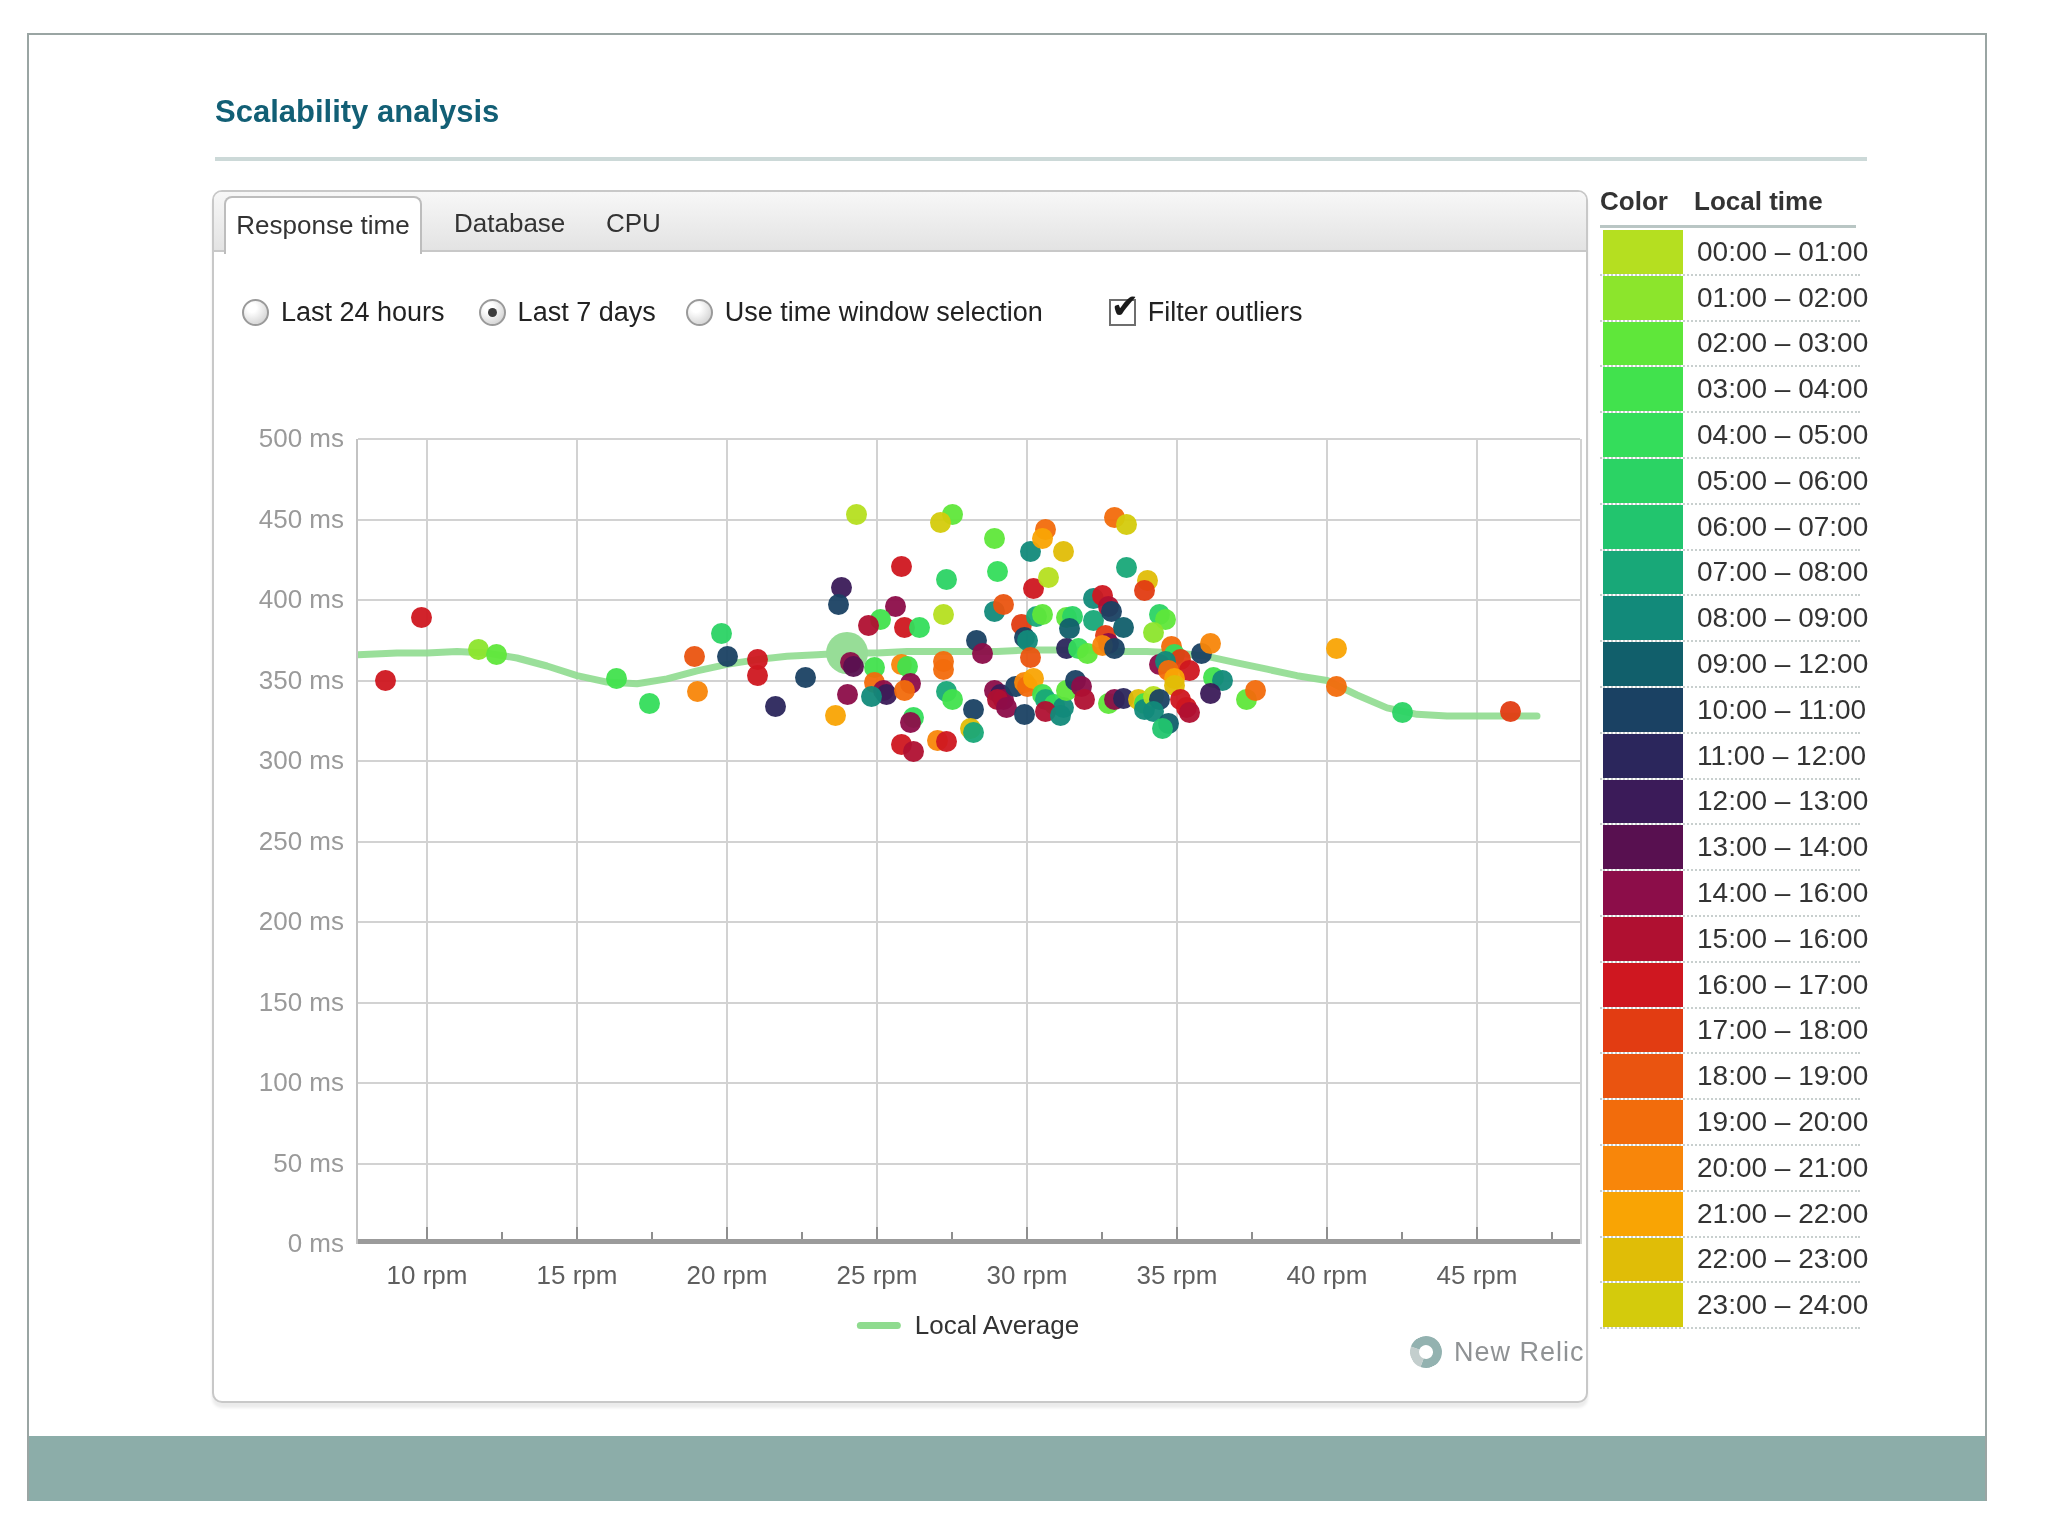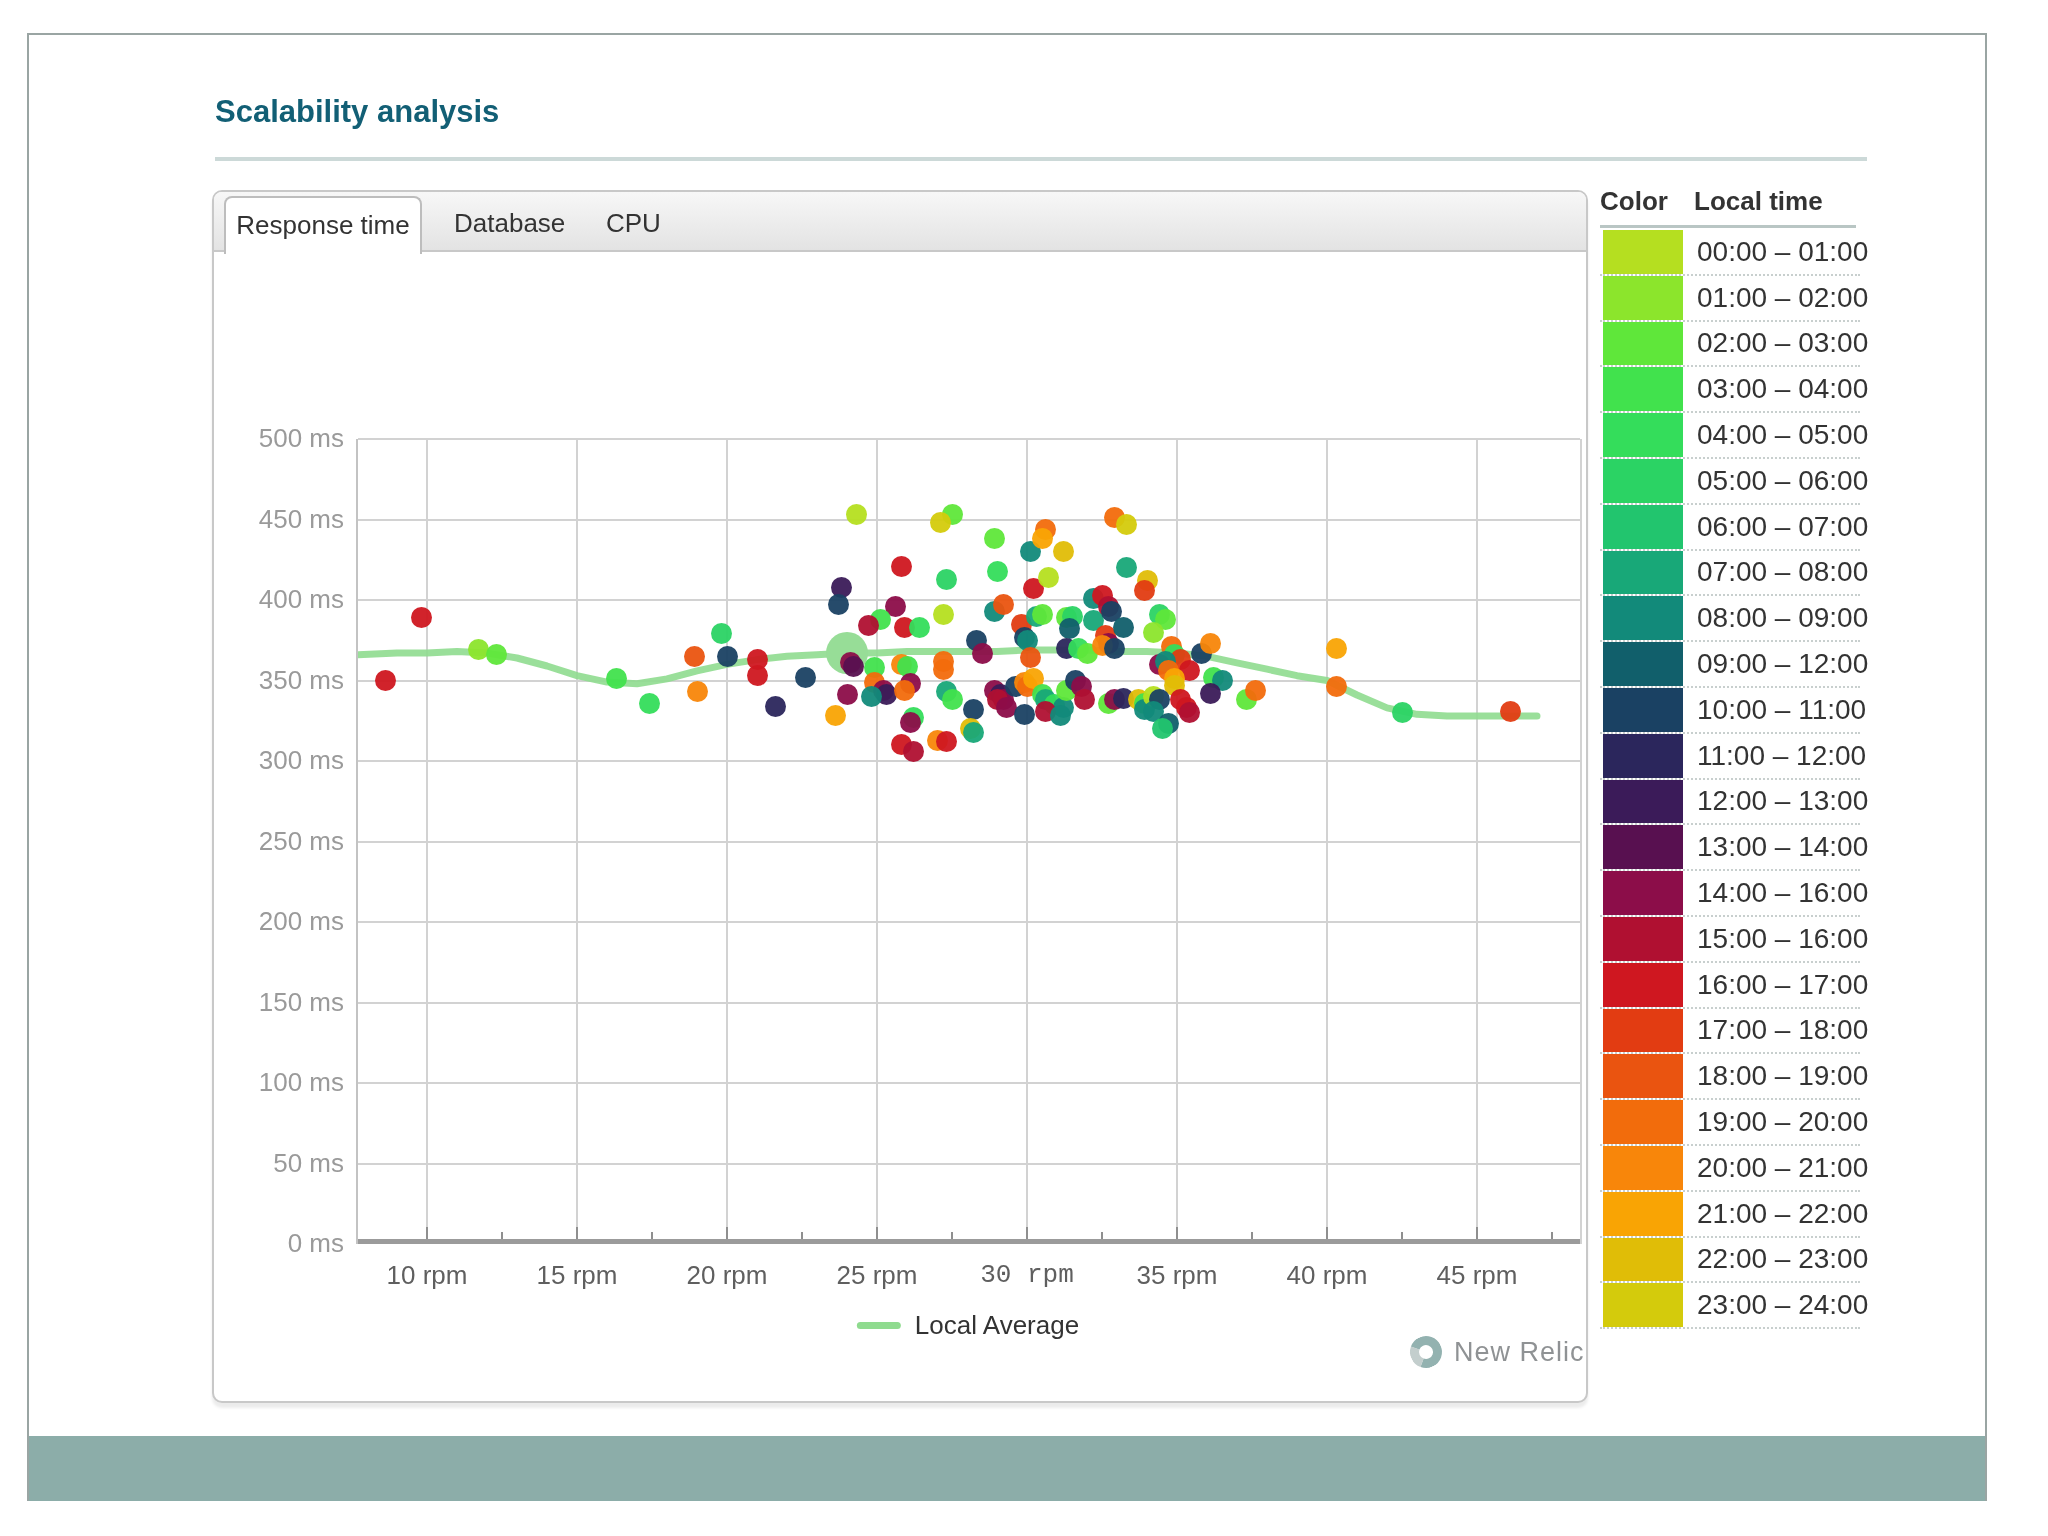--- a/index.html
+++ b/index.html
@@ -64,20 +64,35 @@
 
 <div class="abs page-title">Scalability analysis</div>
 <div class="abs title-rule"></div>
 
 <div class="abs tab-box">
   <div class="abs tab-strip"></div>
   <div class="abs tab-active">Response time</div>
   <div class="abs tab-plain tab-db">Database</div>
   <div class="abs tab-plain tab-cpu">CPU</div>
 
+  <div class="abs controls-row">
+    <span class="radio"></span>
+    <span class="ctrl-label">Last 24 hours</span>
+    <span class="gap1"></span>
+    <span class="radio selected"></span>
+    <span class="ctrl-label">Last 7 days</span>
+    <span class="gap2"></span>
+    <span class="radio"></span>
+    <span class="ctrl-label">Use time window selection</span>
+    <span class="gap3"></span>
+    <span class="checkbox">
+        <span class="check">✔</span>
+      </span>
+    <span class="ctrl-label">Filter outliers</span>
+  </div>
 
 
   <div class="abs plot" id="plot">
       <div class="ylabel" style="top: 789px;">0 ms</div>
       <div class="gridline-h" style="top: 723.5px;"></div>
       <div class="ylabel" style="top: 708.5px;">50 ms</div>
       <div class="gridline-h" style="top: 643px;"></div>
       <div class="ylabel" style="top: 628px;">100 ms</div>
       <div class="gridline-h" style="top: 562.5px;"></div>
       <div class="ylabel" style="top: 547.5px;">150 ms</div>
@@ -98,21 +113,21 @@
       <div class="axis-bar"></div>
       <div class="gridline-v" style="left: 68px;"></div>
       <div class="xlabel" style="left: -1px;">10 rpm</div>
       <div class="gridline-v" style="left: 218px;"></div>
       <div class="xlabel" style="left: 149px;">15 rpm</div>
       <div class="gridline-v" style="left: 368px;"></div>
       <div class="xlabel" style="left: 299px;">20 rpm</div>
       <div class="gridline-v" style="left: 518px;"></div>
       <div class="xlabel" style="left: 449px;">25 rpm</div>
       <div class="gridline-v" style="left: 668px;"></div>
-      <div class="xlabel" style="left: 599px; font-family: Liberation Mono, monospace;">30 rpm</div>
+      <div class="xlabel" style="left: 599px;">30 rpm</div>
       <div class="gridline-v" style="left: 818px;"></div>
       <div class="xlabel" style="left: 749px;">35 rpm</div>
       <div class="gridline-v" style="left: 968px;"></div>
       <div class="xlabel" style="left: 899px;">40 rpm</div>
       <div class="gridline-v" style="left: 1118px;"></div>
       <div class="xlabel" style="left: 1049px;">45 rpm</div>
       <div class="gridline-v" style="left: 1222px;"></div>
       <div class="tick" style="left: 68px; height: 12px;"></div>
       <div class="tick" style="left: 143px; height: 7px;"></div>
       <div class="tick" style="left: 218px; height: 12px;"></div>

